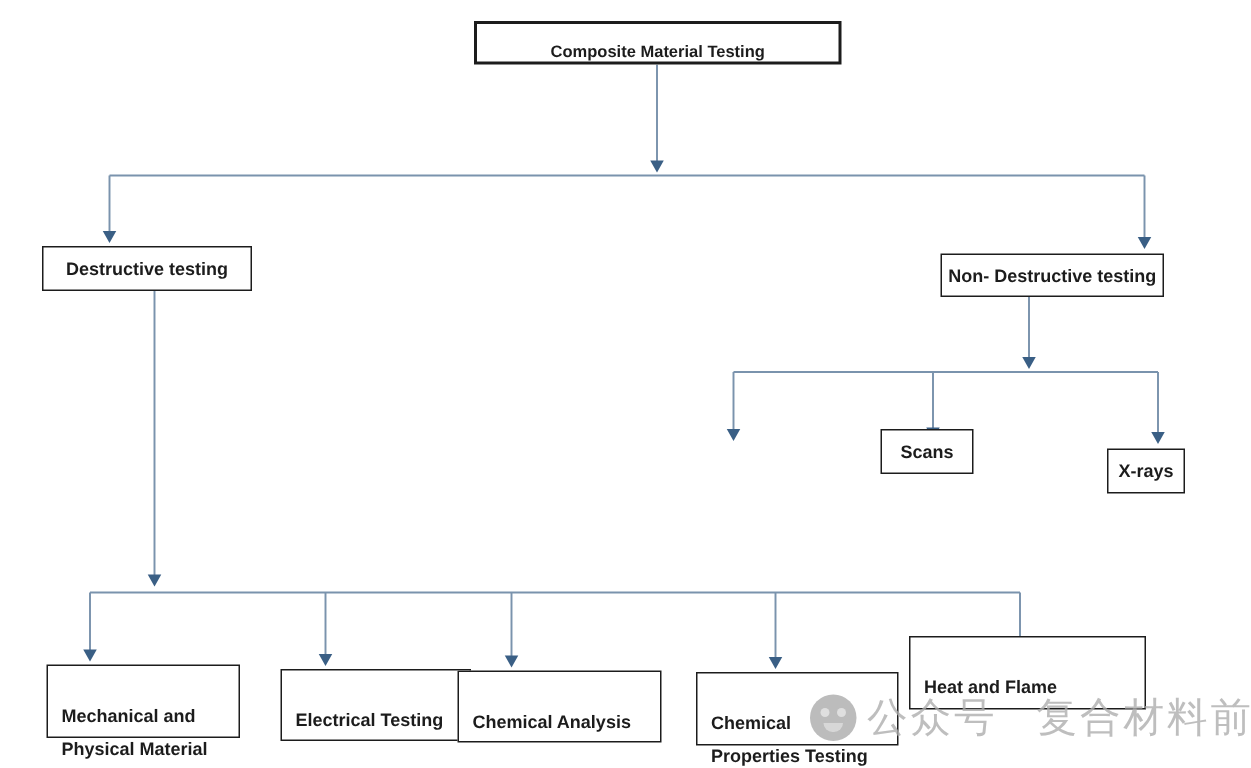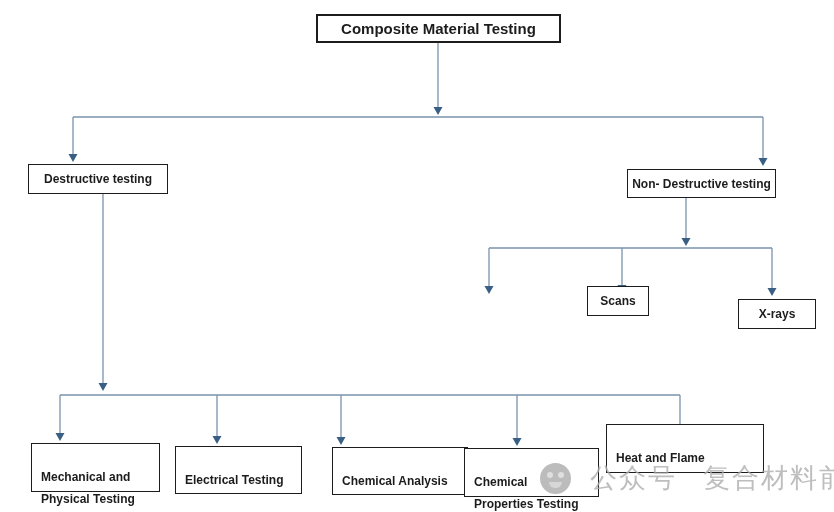--- a/index.html
+++ b/index.html
@@ -19,42 +19,42 @@
   svg.connectors{position:absolute;left:0;top:0;z-index:1;}
   .cline{stroke:var(--connector);stroke-width:1.3;fill:none;}
   .ahead{fill:var(--arrow);stroke:none;}
   .node{
     position:absolute;background:#fff;border:1.5px solid var(--box-border);
     box-sizing:border-box;color:var(--text);font-weight:bold;font-size:12px;
     display:flex;align-items:center;justify-content:center;text-align:center;
     z-index:2;
   }
   .node span{position:relative;z-index:6;}
-  .node.root{border-width:2px;font-size:15px;}
+  .node.root{border-width:2px;font-size:11px;align-items:flex-end;}
   .node.bottom{
     display:block;text-align:left;padding:23px 9px;line-height:1.8;
   }
   .node.bottom span{display:block;}
   .watermark{
     position:absolute;left:540px;top:460px;z-index:4;
     display:flex;align-items:center;opacity:0.78;
   }
   .wm-icon{
     position:relative;width:31px;height:31px;border-radius:50%;
     background:#9b9b9b;flex:0 0 auto;opacity:.85;
   }
   .wm-icon i{position:absolute;border-radius:50%;background:#cfcfcf;}
   .wm-icon i.e1{width:6px;height:6px;left:7px;top:9px;}
   .wm-icon i.e2{width:6px;height:6px;left:18px;top:9px;}
   .wm-icon i.m{width:13px;height:6px;left:9px;top:19px;border-radius:0 0 8px 8px;background:#c4c4c4;}
   .wm-text{
     color:var(--watermark);font-size:27px;font-weight:normal;
     white-space:nowrap;letter-spacing:2px;
   }
-  .wm-text.first{margin-left:19px;}
+  .wm-text.first{margin-left:7px;}
   .wm-text.second{margin-left:26px;}
 </style>
 </head>
 <body>
 
 <div class="canvas">
 
   <svg class="connectors" width="834" height="512" viewBox="0 0 834 512">
 
     <line class="cline" x1="438" y1="43" x2="438" y2="108"></line>
@@ -100,33 +100,33 @@
   <div class="node" style="left:28px;top:164px;width:140px;height:30px">
     <span>Destructive testing</span>
   </div>
   <div class="node" style="left:627px;top:169px;width:149px;height:29px">
     <span>Non- Destructive testing</span>
   </div>
 
   <div class="node" style="left:587px;top:286px;width:62px;height:30px">
     <span>Scans</span>
   </div>
-  <div class="node" style="left:738px;top:299px;width:78px;height:30px">
+  <div class="node" style="left:738px;top:299px;width:52px;height:30px">
     <span>X-rays</span>
   </div>
 
   <div class="node bottom" style="left:31px;top:443px;width:129px;height:49px">
     <span>Mechanical and</span>
-    <span>Physical Testing</span>
+    <span>Physical Material</span>
   </div>
-  <div class="node bottom" style="left:175px;top:446px;width:127px;height:47px">
+  <div class="node bottom" style="left:187px;top:446px;width:127px;height:47px">
     <span>Electrical Testing</span>
     <span></span>
   </div>
-  <div class="node bottom" style="left:332px;top:447px;width:136px;height:34px">
+  <div class="node bottom" style="left:305px;top:447px;width:136px;height:34px">
     <span>Chemical Analysis</span>
     <span></span>
   </div>
   <div class="node bottom" style="left:464px;top:448px;width:135px;height:49px">
     <span>Chemical</span>
     <span>Properties Testing</span>
   </div>
   <div class="node bottom" style="left:606px;top:424px;width:158px;height:49px">
     <span>Heat and Flame</span>
   </div>

